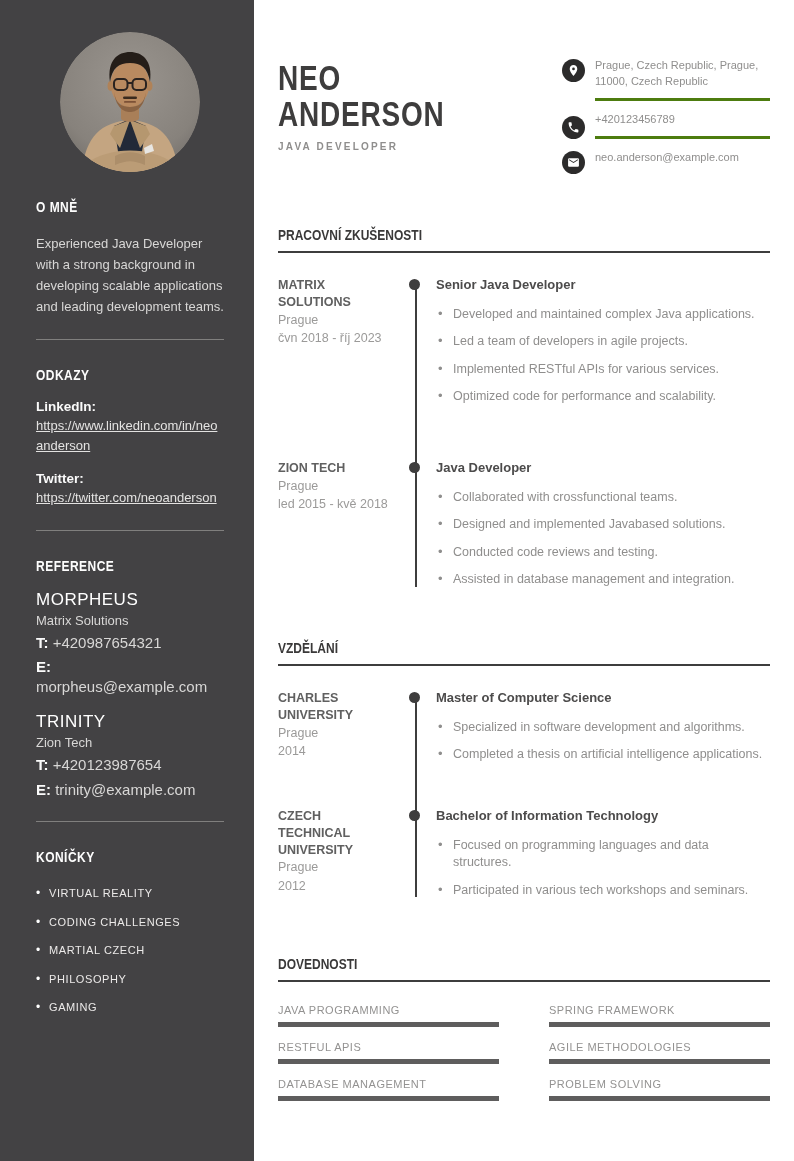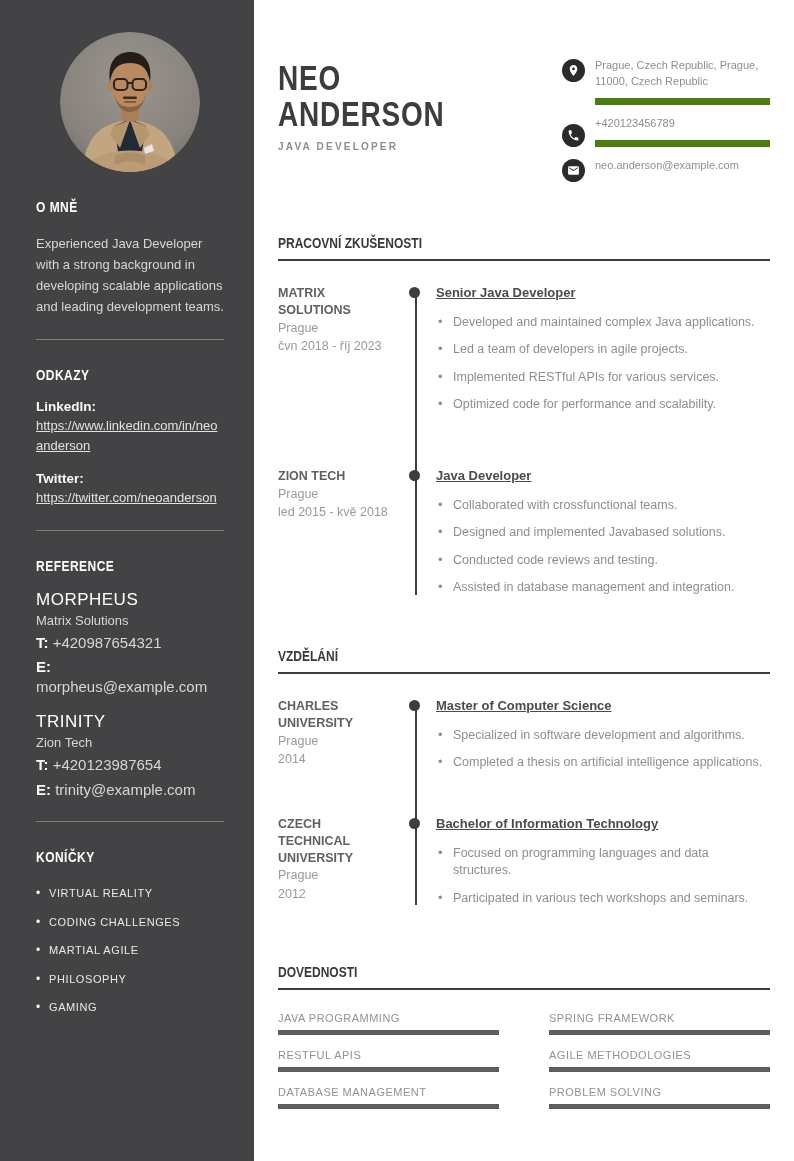--- a/index.html
+++ b/index.html
@@ -71,21 +71,21 @@
   .contact-row + .contact-row { margin-top: 11px; align-items: flex-end; }
   .contact-icon {
     width: 23px; height: 23px; min-width: 23px; border-radius: 50%;
     background: #2c2b2b; display: flex; align-items: center; justify-content: center;
     margin-right: 10px; margin-top: 1px;
   }
   .contact-text {
     flex: 1; font-size: 11px; color: #8f8e8d; line-height: 1.45;
     padding-bottom: 8px;
   }
-  .contact-row.has-sep .contact-text { border-bottom: 7px solid #4d7c0f; }
+  .contact-row.has-sep .contact-text { border-bottom: 3px solid #4d7c0f; }
 
   .section { }
   .sec-experience { margin-top: 52px; }
   .sec-education { margin-top: 40px; }
   .sec-skills { margin-top: 46px; }
   .sec-languages { margin-top: 60px; }
   .section-header {
     font-size: 15px; font-weight: 700; color: #3a3939;
     padding-bottom: 8px; border-bottom: 2px solid #3e3d3d; white-space: nowrap;
   }
@@ -102,21 +102,21 @@
   }
   .entry-left .city, .entry-left .dates {
     font-size: 12.5px; color: #9b9a99; line-height: 1.5;
   }
   .dot-cell { position: relative; }
   .dot {
     position: absolute; left: 13px; top: 2px;
     width: 11px; height: 11px; border-radius: 50%; background: #3e3d3d;
   }
   .entry-right .role {
-    font-size: 13px; font-weight: 700; color: #4c4b4b; margin-bottom: 14px; text-decoration: underline;
+    font-size: 13px; font-weight: 700; color: #4c4b4b; margin-bottom: 14px;
   }
   .bullets { list-style: none; }
   .bullets li {
     position: relative; padding-left: 17px; font-size: 12.5px; color: #8f8e8d;
     line-height: 1.4; margin-bottom: 10px;
   }
   .bullets li::before {
     content: "•"; position: absolute; left: 2px; top: -1px;
     color: #8f8e8d; font-size: 13px;
   }
@@ -225,21 +225,21 @@
         <div class="ref-line"><b>E:</b> <span>trinity@example.com</span></div>
       </div>
       <hr class="divider">
     </section>
 
     <section class="side-section">
       <div class="side-header"><span class="cond">KONÍČKY</span></div>
       <ul class="hobby-list">
         <li>VIRTUAL REALITY</li>
         <li>CODING CHALLENGES</li>
-        <li>MARTIAL AGILE</li>
+        <li>MARTIAL CZECH</li>
         <li>PHILOSOPHY</li>
         <li>GAMING</li>
       </ul>
     </section>
   </aside>
 
   <main class="main">
 
     <header class="main-header">
       <div class="name-block">

